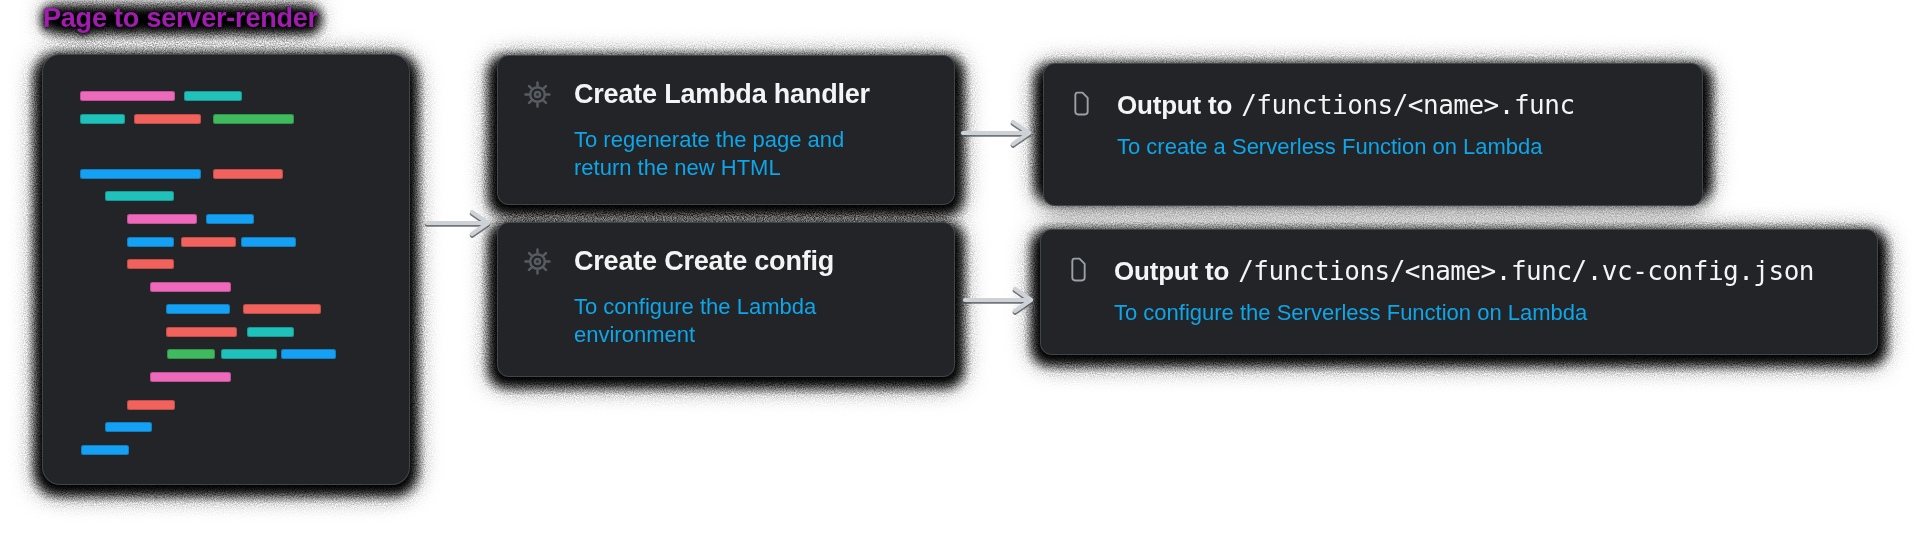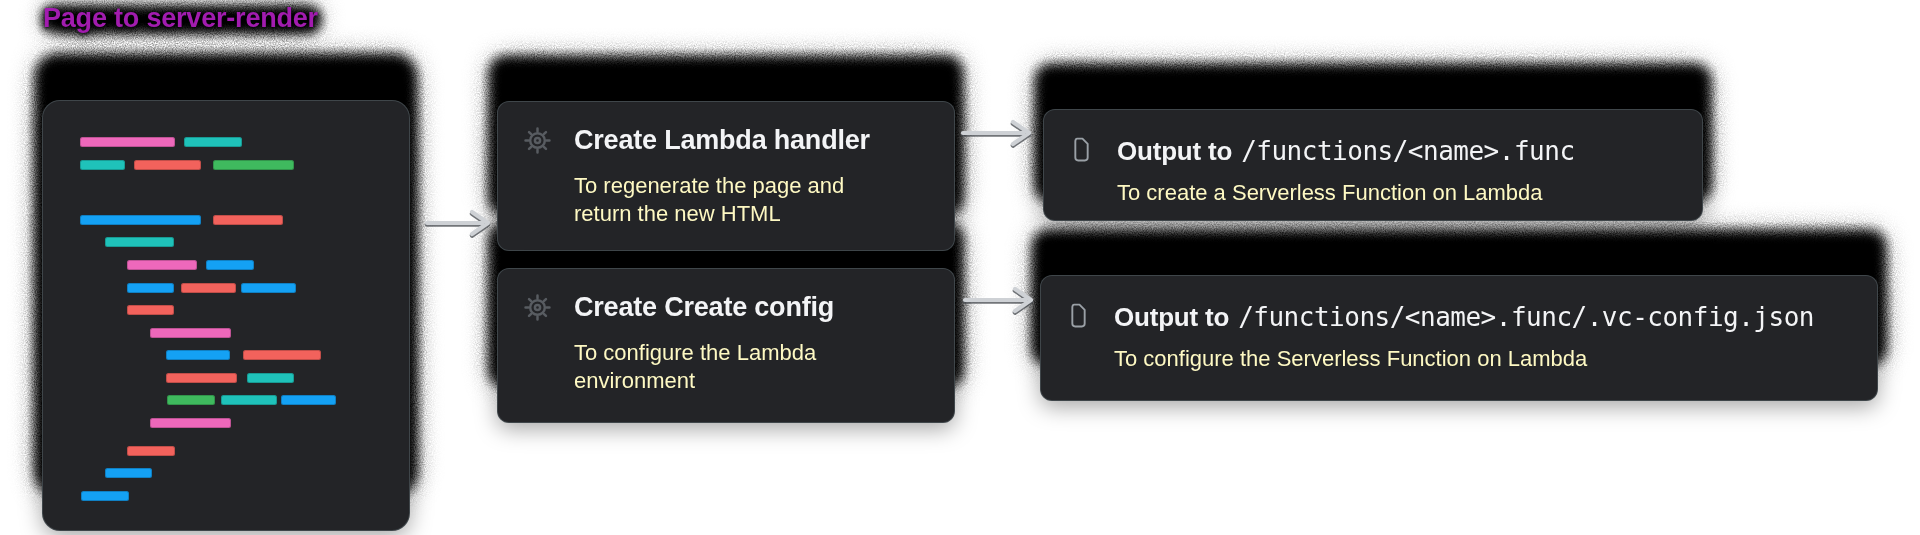--- a/index.html
+++ b/index.html
@@ -3,35 +3,35 @@
 <meta charset="utf-8">
 <style>
   html,body{margin:0;padding:0;background:#ffffff;}
   .canvas{position:relative;width:1920px;height:535px;background:#ffffff;overflow:hidden;
           font-family:"Liberation Sans",sans-serif;}
   .shadow-layer{position:absolute;left:0;top:0;z-index:0;}
   .page-title{position:absolute;left:43px;top:3px;z-index:2;font-size:27px;font-weight:700;
       color:#a21caf;letter-spacing:-0.2px;line-height:30px;
       text-shadow:0 1px 3px rgba(5,6,8,.95),0 3px 8px rgba(5,6,8,.8),0 0 16px rgba(5,6,8,.65);}
   .panel{position:absolute;background:#232427;border:1px solid rgba(165,190,200,.22);
-      box-shadow:0 6px 22px rgba(0,0,0,.35);z-index:2;box-sizing:border-box;margin-top:46px;}
+      box-shadow:0 6px 22px rgba(0,0,0,.35);z-index:2;box-sizing:border-box;}
   .code-panel{left:42px;top:54px;width:368px;height:431px;border-radius:18px;}
   .bar{position:absolute;height:10px;border-radius:2.5px;box-shadow:inset 0 0 0 1px rgba(0,0,0,.2);}
   .step-a{left:497px;top:55px;width:458px;height:150px;border-radius:12px;}
   .step-b{left:497px;top:222px;width:458px;height:155px;border-radius:12px;}
-  .out-a{left:1043px;top:63px;width:660px;height:112px;border-radius:12px;}
+  .out-a{left:1043px;top:63px;width:660px;height:143px;border-radius:12px;}
   .out-b{left:1040px;top:229px;width:838px;height:126px;border-radius:12px;}
   .icon{position:absolute;display:block;}
   .step-box .icon{left:24px;top:23px;}
   .out-box .icon{left:28px;top:27px;}
   .box-title{position:absolute;margin:0;font-size:27px;font-weight:700;color:#f3f4f6;
       line-height:34px;letter-spacing:-0.2px;white-space:nowrap;}
   .step-box .box-title{left:76px;top:21px;}
   .out-box .box-title{left:73px;top:24px;font-size:26px;}
-  .box-desc{position:absolute;margin:0;font-size:22px;font-weight:400;color:#fef9c3;
+  .box-desc{position:absolute;margin:0;font-size:22px;font-weight:400;color:#0ea5e9;
       line-height:28px;white-space:pre-line;}
   .step-box .box-desc{left:76px;top:70px;}
   .out-box .box-desc{left:73px;top:69px;}
   .mono{font-family:"DejaVu Sans Mono",monospace;font-weight:400;font-size:26px;color:#f3f4f6;
       margin-left:9px;letter-spacing:-0.5px;}
   .arrow-layer{position:absolute;left:0;top:0;z-index:3;pointer-events:none;}
 </style>
 </head>
 <body>
 

